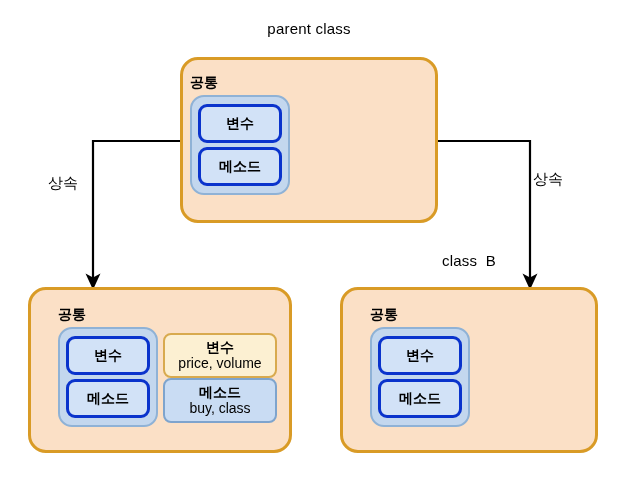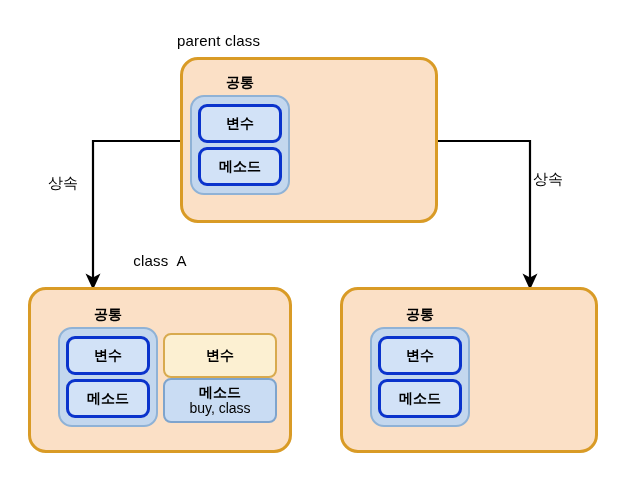--- a/index.html
+++ b/index.html
@@ -29,38 +29,37 @@
   #class-b-box  { left: 340px; top: 287px; width: 258px; height: 166px; }
 
   
   .box-caption {
     position: absolute;
     font-size: 15px;
     color: #000000;
     white-space: pre;
     letter-spacing: 0.2px;
   }
-  #parent-caption  { left: 177px; top: 32px;  width: 264px; text-align: left; }
+  #parent-caption  { left: 177px; top: 20px;  width: 264px; text-align: center; }
   #class-a-caption { left: 28px;  top: 252px; width: 264px; text-align: center; }
   #class-b-caption { left: 340px; top: 252px; width: 258px; text-align: center; }
 
   
   .common-group {
     position: absolute;
     background: #c3d7ee;
     border: 2px solid #8fb2d6;
     border-radius: 14px;
     box-sizing: border-box;
   }
   .common-title {
     position: absolute;
     font-size: 14px;
     font-weight: bold;
     color: #000000;
-    text-align: center;
     white-space: pre;
   }
   #parent-common   { left: 190px; top: 95px;  width: 100px; height: 100px; }
   #parent-common-t { left: 190px; top: 74px;  width: 100px; }
   #a-common        { left: 58px;  top: 327px; width: 100px; height: 100px; }
   #a-common-t      { left: 58px;  top: 306px; width: 100px; }
   #b-common        { left: 370px; top: 327px; width: 100px; height: 100px; }
   #b-common-t      { left: 370px; top: 306px; width: 100px; }
 
   
@@ -158,39 +157,40 @@
   <div class="box-caption" id="parent-caption">parent class</div>
 
   <div class="class-box" id="parent-box"></div>
 
   <div class="common-title" id="parent-common-t">공통</div>
   <div class="common-group" id="parent-common"></div>
 
   <div class="member-box" id="parent-var">변수</div>
   <div class="member-box" id="parent-method">메소드</div>
 
-  <div class="box-caption" id="class-a-caption">class  A</div>
 
   <div class="class-box" id="class-a-box"></div>
 
   <div class="common-title" id="a-common-t">공통</div>
   <div class="common-group" id="a-common"></div>
 
   <div class="member-box" id="a-var">변수</div>
   <div class="member-box" id="a-method">메소드</div>
 
   <div class="own-box" id="a-own-var">
     <span class="own-title">변수</span>
+    <span class="own-members">price, volume</span>
   </div>
 
   <div class="own-box" id="a-own-method">
     <span class="own-title">메소드</span>
     <span class="own-members">buy, class</span>
   </div>
 
+  <div class="box-caption" id="class-b-caption">class  B</div>
 
   <div class="class-box" id="class-b-box"></div>
 
   <div class="common-title" id="b-common-t">공통</div>
   <div class="common-group" id="b-common"></div>
 
   <div class="member-box" id="b-var">변수</div>
   <div class="member-box" id="b-method">메소드</div>
 
 </div>

